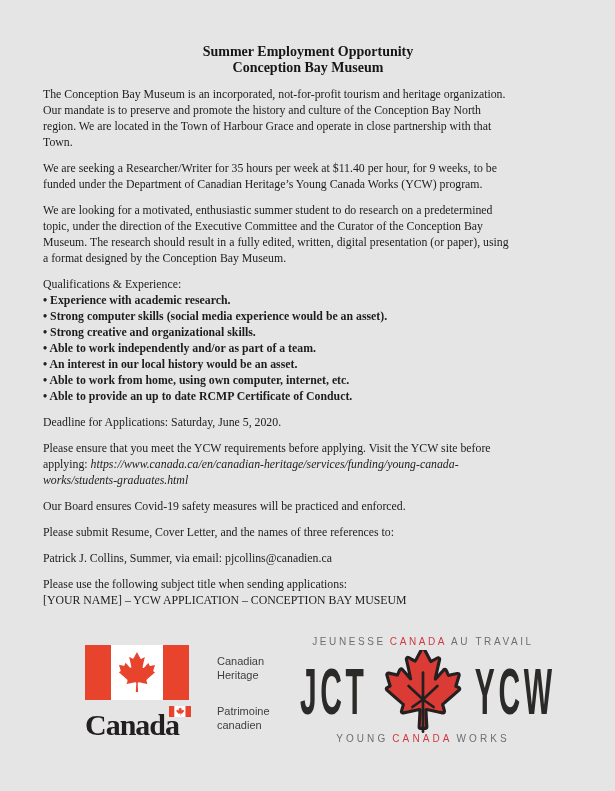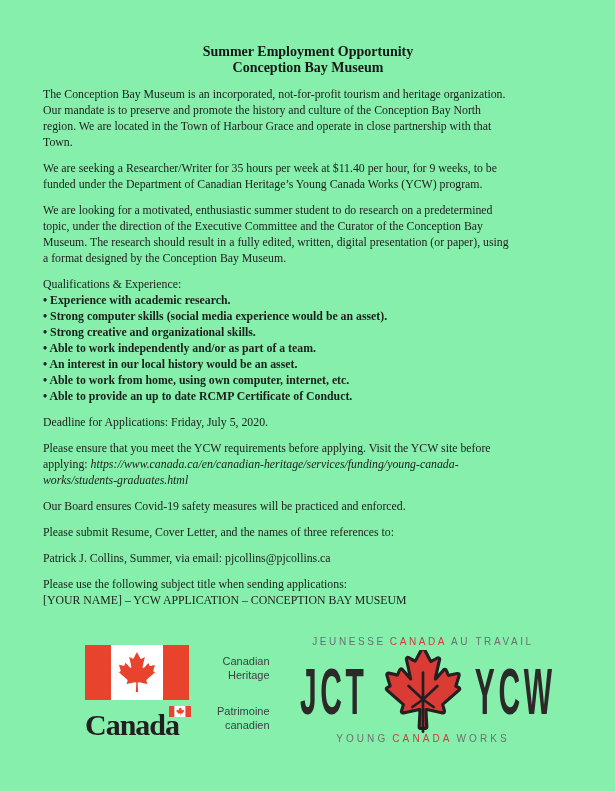--- a/index.html
+++ b/index.html
@@ -1,17 +1,17 @@
 <!DOCTYPE html>
 <html><head>
 <meta charset="utf-8">
 <style>
   html,body{margin:0;padding:0;background:#fff;}
   .page{
-    position:relative;width:615px;height:791px;background:#86efac;overflow:hidden;
+    position:relative;width:615px;height:791px;background:#e5e5e5;overflow:hidden;
     font-family:"Liberation Serif", serif;color:#1c1c1c;
   }
   .doc{position:absolute;left:43px;top:44px;width:530px;font-size:11.8px;line-height:16px;}
   .title{margin:0 0 10px 0;text-align:center;font-size:14px;line-height:16px;font-weight:bold;color:#161616;}
   .title span{display:block;}
   .para{margin:0 0 10px 0;}
   .ml{white-space:pre-line;}
   .italic{font-style:italic;}
   .bullet{line-height:16px;font-weight:bold;}
 
@@ -20,21 +20,21 @@
   .flag-block{position:relative;width:104px;}
   .flag{display:block;}
   .wordmark-row{position:relative;margin-top:10px;width:104px;}
   .wordmark{
     font-family:"Liberation Serif", serif;font-weight:bold;font-size:30px;line-height:30px;
     letter-spacing:-1px;color:#231f20;
   }
   .mini-flag{position:absolute;right:-2px;top:-4px;}
   .heritage-text{
     margin-left:28px;padding-top:10px;
-    font-family:"Liberation Sans", sans-serif;font-size:11px;line-height:13.5px;color:#404041;text-align:right;
+    font-family:"Liberation Sans", sans-serif;font-size:11px;line-height:13.5px;color:#404041;
   }
   .heritage-text .stanza{margin-bottom:23px;}
 
   .ycw-logo{position:absolute;left:298px;top:636px;width:250px;font-family:"Liberation Sans", sans-serif;}
   .ycw-line{text-align:center;font-size:10px;line-height:12px;font-weight:400;color:#6d6e71;white-space:nowrap;}
   .ycw-line.top{letter-spacing:2.6px;}
   .ycw-line.bottom{letter-spacing:3.1px;margin-top:4px;}
   .ycw-line .red{color:#cf3a40;}
   .ycw-line .sp{margin:0 2px;}
   .ycw-mid{position:relative;height:74px;margin:7px 0 4px 0;}
@@ -74,31 +74,31 @@
       <div>Qualifications &amp; Experience:</div>
       <div class="bullet">• Experience with academic research.</div>
       <div class="bullet">• Strong computer skills (social media experience would be an asset).</div>
       <div class="bullet">• Strong creative and organizational skills.</div>
       <div class="bullet">• Able to work independently and/or as part of a team.</div>
       <div class="bullet">• An interest in our local history would be an asset.</div>
       <div class="bullet">• Able to work from home, using own computer, internet, etc.</div>
       <div class="bullet">• Able to provide an up to date RCMP Certificate of Conduct.</div>
     </div>
 
-    <p class="para">Deadline for Applications: Friday, July 5, 2020.</p>
+    <p class="para">Deadline for Applications: Saturday, June 5, 2020.</p>
 
     <p class="para ml"><span>Please ensure that you meet the YCW requirements before applying. Visit the YCW site before
 applying: </span><span class="italic">https://www.canada.ca/en/canadian-heritage/services/funding/young-canada-
 works/students-graduates.html</span></p>
 
     <p class="para">Our Board ensures Covid-19 safety measures will be practiced and enforced.</p>
 
     <p class="para">Please submit Resume, Cover Letter, and the names of three references to:</p>
 
-    <p class="para"><span>Patrick J. Collins, Summer, via email: </span><span>pjcollins@pjcollins.ca</span></p>
+    <p class="para"><span>Patrick J. Collins, Summer, via email: </span><span>pjcollins@canadien.ca</span></p>
 
     <p class="para ml">Please use the following subject title when sending applications:
 [YOUR NAME] – YCW APPLICATION – CONCEPTION BAY MUSEUM</p>
   </div>
 
   <div class="heritage-logo">
     <div class="flag-block">
       <svg class="flag" width="104" height="55" viewBox="0 0 104 55" xmlns="http://www.w3.org/2000/svg">
         <rect x="0" y="0" width="26" height="55" fill="#e8432d"></rect>
         <rect x="26" y="0" width="52" height="55" fill="#ffffff"></rect>

